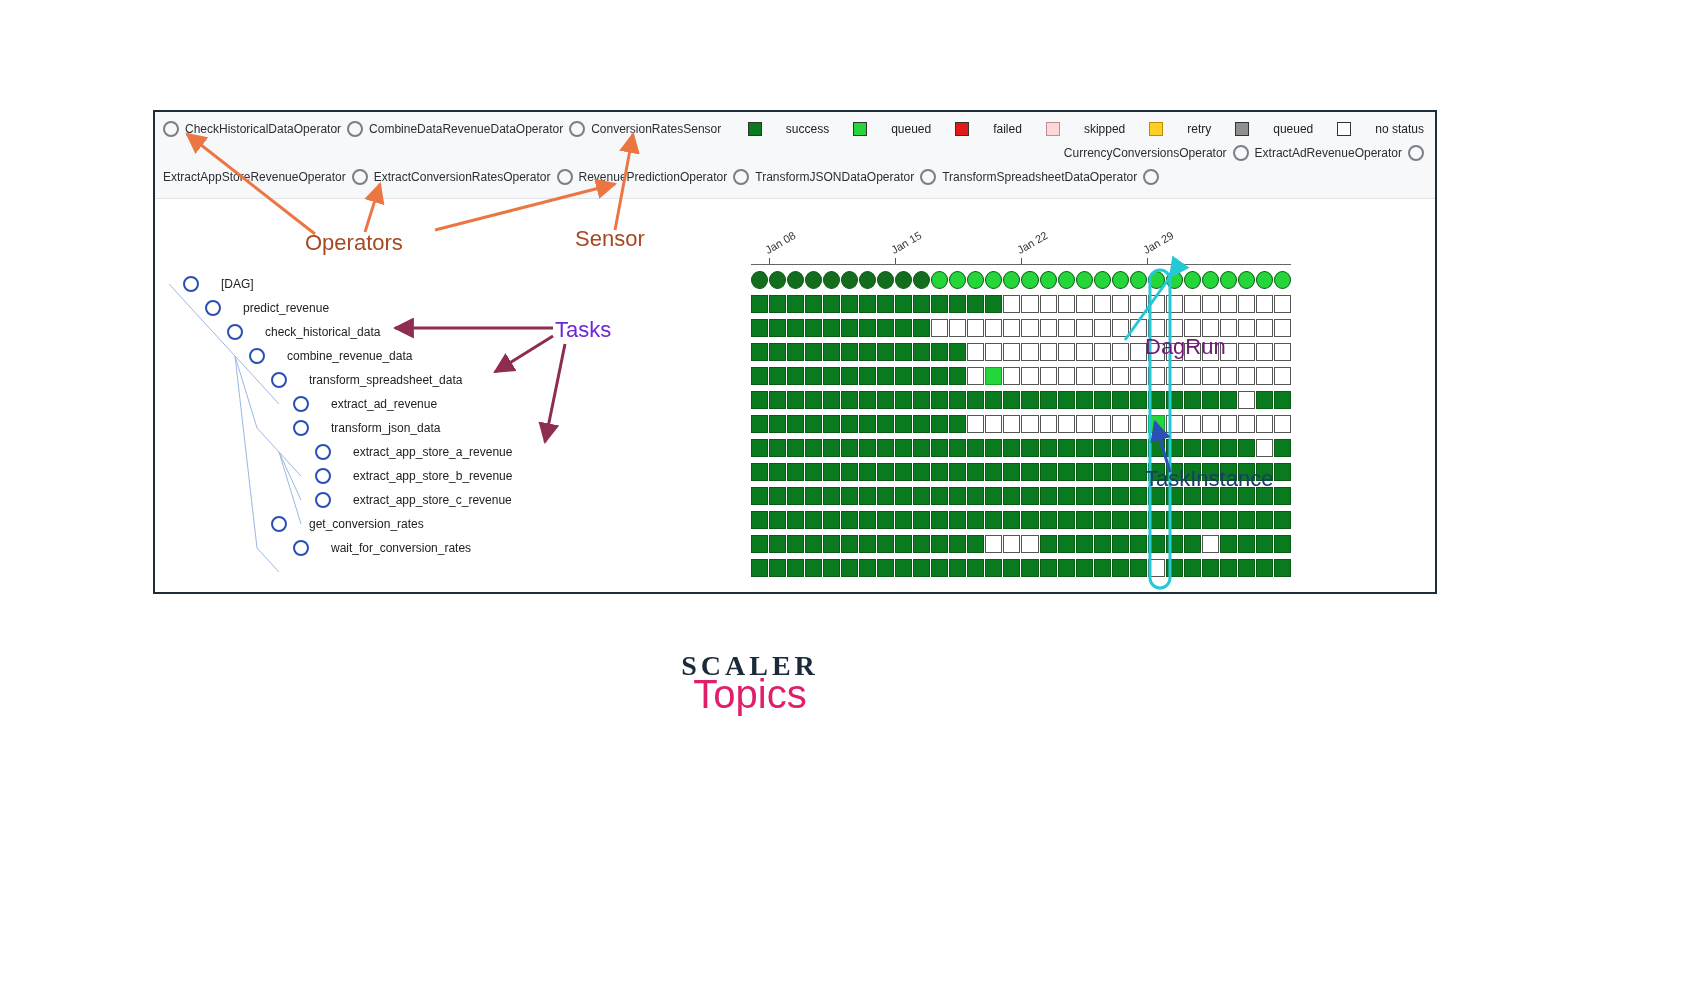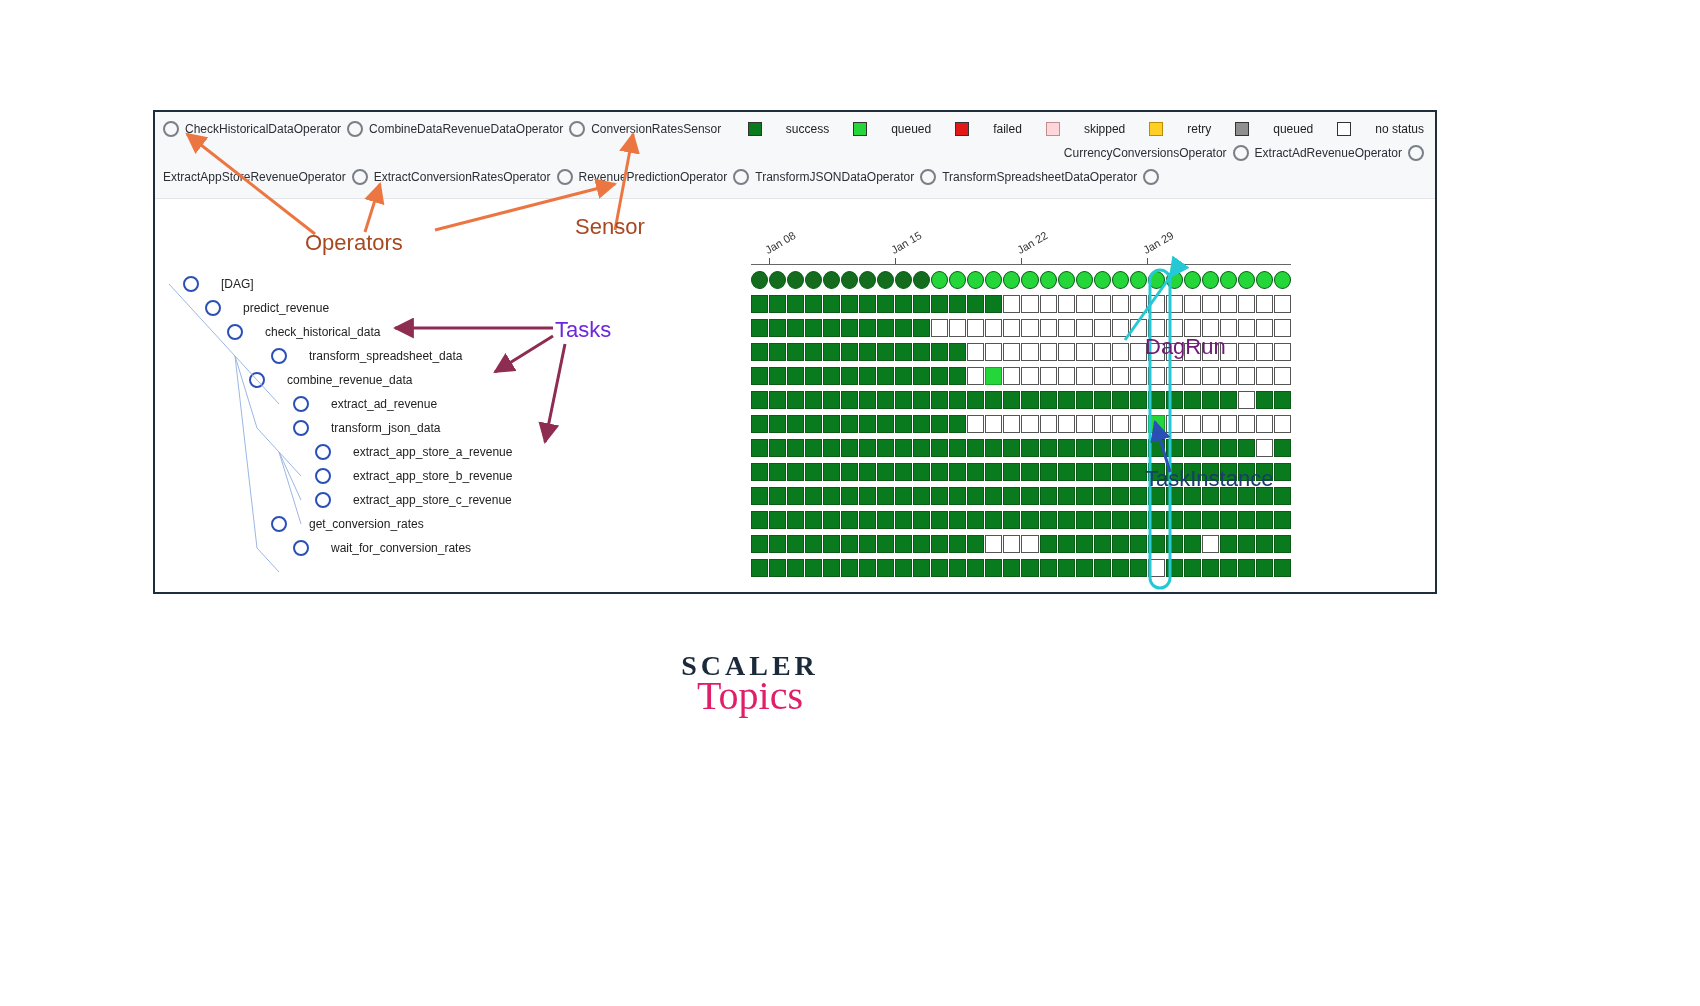--- a/index.html
+++ b/index.html
@@ -53,21 +53,21 @@
   .anno.tasks{color:#6d28d9}
   .anno.dagrun{color:#701a75}
   .anno.ti{color:#1b3a6e}
 
   
   svg.overlay{position:absolute;left:0;top:0;pointer-events:none}
 
   
   .brand{position:absolute;left:640px;top:650px;width:220px;text-align:center}
   .brand .scaler{font-family:Georgia,'Times New Roman',serif;font-weight:700;letter-spacing:4px;font-size:28px;color:#1b2a3b}
-  .brand .topics{font-family:Liberation Serif, serif;font-size:40px;color:#e01f6a;margin-top:-10px}
+  .brand .topics{font-family:Liberation Sans, sans-serif;font-size:40px;color:#e01f6a;margin-top:-10px}
 </style>
 </head>
 <body>
 
 <div class="stage">
   <div class="card">
 
     <div class="op-rows">
 
       <div class="op-line" id="op-line-1">
@@ -128,28 +128,28 @@
           <span class="indent" style="width: 22px;"></span>
           <span class="tree-ring"></span>
           <span class="tree-label">predict_revenue</span>
         </div>
         <div class="tree-row">
           <span class="indent" style="width: 44px;"></span>
           <span class="tree-ring"></span>
           <span class="tree-label">check_historical_data</span>
         </div>
         <div class="tree-row">
+          <span class="indent" style="width: 66px;"></span>
+          <span class="tree-ring"></span>
+          <span class="tree-label">combine_revenue_data</span>
+        </div>
+        <div class="tree-row">
           <span class="indent" style="width: 88px;"></span>
           <span class="tree-ring"></span>
           <span class="tree-label">transform_spreadsheet_data</span>
-        </div>
-        <div class="tree-row">
-          <span class="indent" style="width: 66px;"></span>
-          <span class="tree-ring"></span>
-          <span class="tree-label">combine_revenue_data</span>
         </div>
         <div class="tree-row">
           <span class="indent" style="width: 110px;"></span>
           <span class="tree-ring"></span>
           <span class="tree-label">extract_ad_revenue</span>
         </div>
         <div class="tree-row">
           <span class="indent" style="width: 110px;"></span>
           <span class="tree-ring"></span>
           <span class="tree-label">transform_json_data</span>
@@ -654,21 +654,21 @@
           <line x1="102" y1="316" x2="124" y2="340"></line>
           <line x1="124" y1="340" x2="146" y2="364"></line>
           <line x1="124" y1="340" x2="146" y2="388"></line>
           <line x1="124" y1="340" x2="146" y2="412"></line>
           <line x1="80" y1="244" x2="102" y2="436"></line>
           <line x1="102" y1="436" x2="124" y2="460"></line>
         </g>
     </svg>
 
     <span class="anno" style="left:150px;top:118px">Operators</span>
-    <span class="anno sensor" style="left:420px;top:102px">Sensor</span>
+    <span class="anno sensor" style="left:420px;top:114px">Sensor</span>
     <span class="anno tasks" style="left:400px;top:205px">Tasks</span>
     <span class="anno dagrun" style="left:990px;top:222px">DagRun</span>
     <span class="anno ti" style="left:990px;top:354px">TaskInstance</span>
 
   </div>
 
   <div class="brand">
     <div class="scaler">SCALER</div>
     <div class="topics">Topics</div>
   </div>

